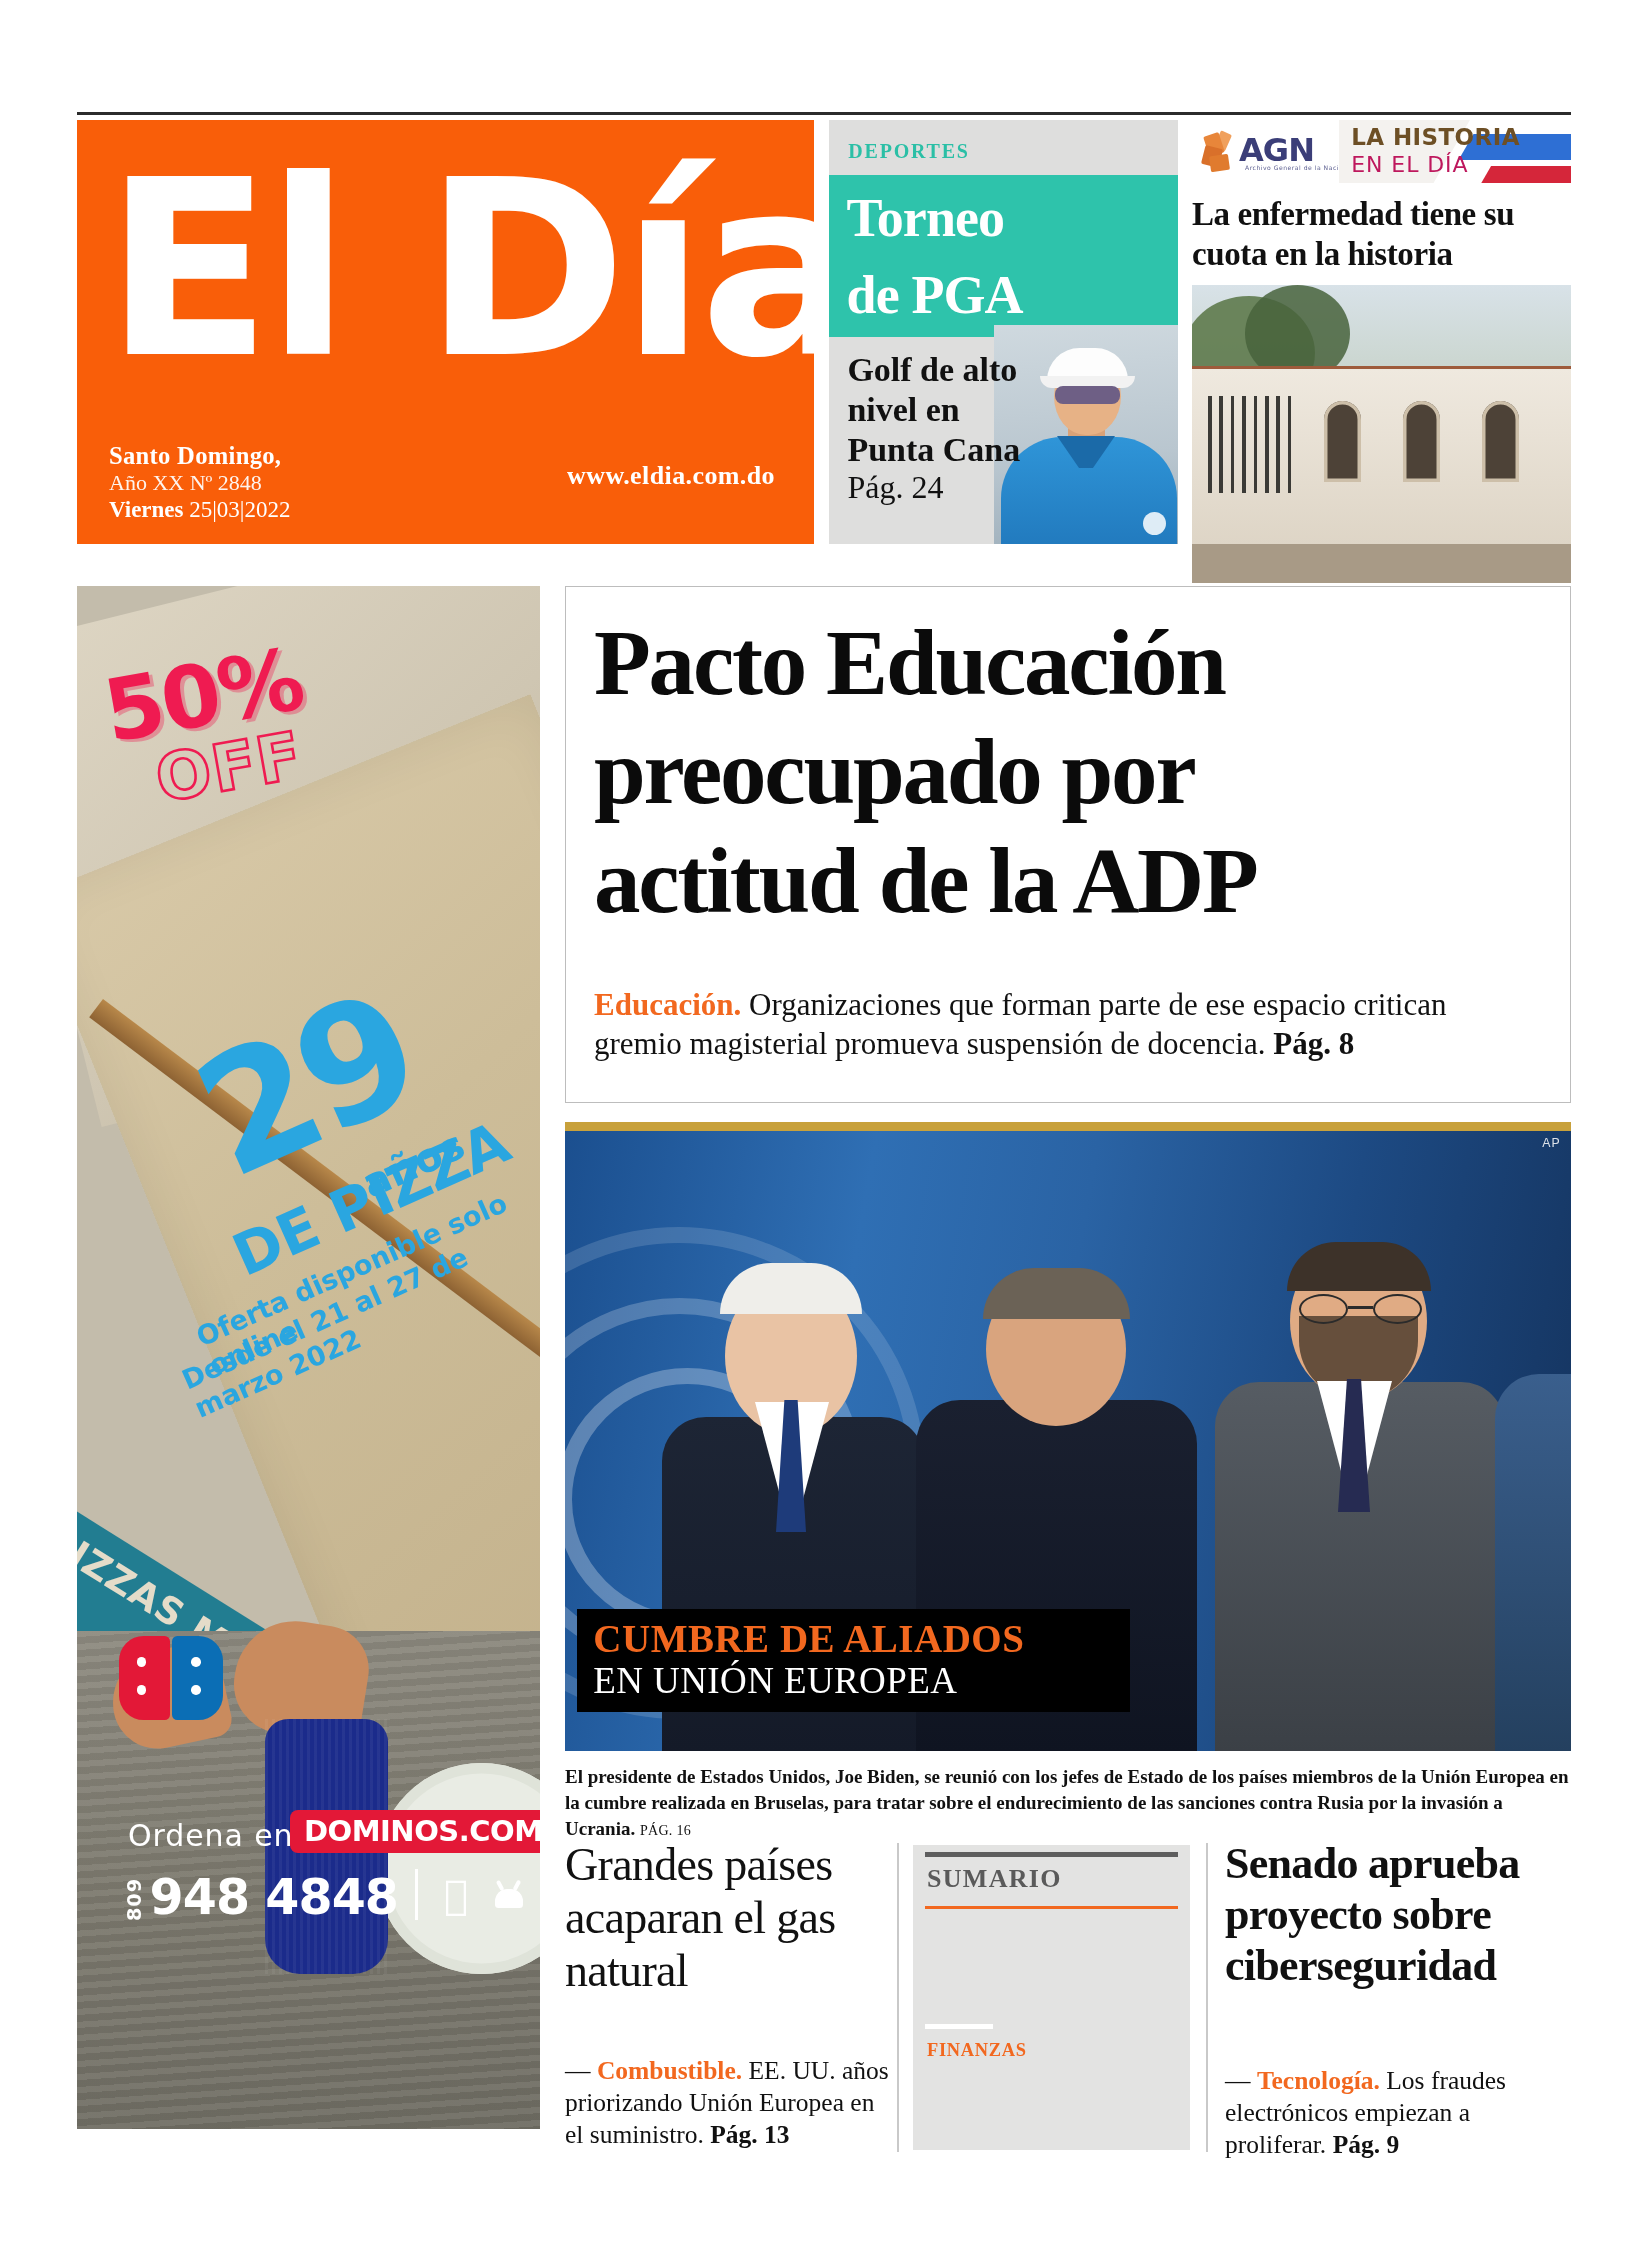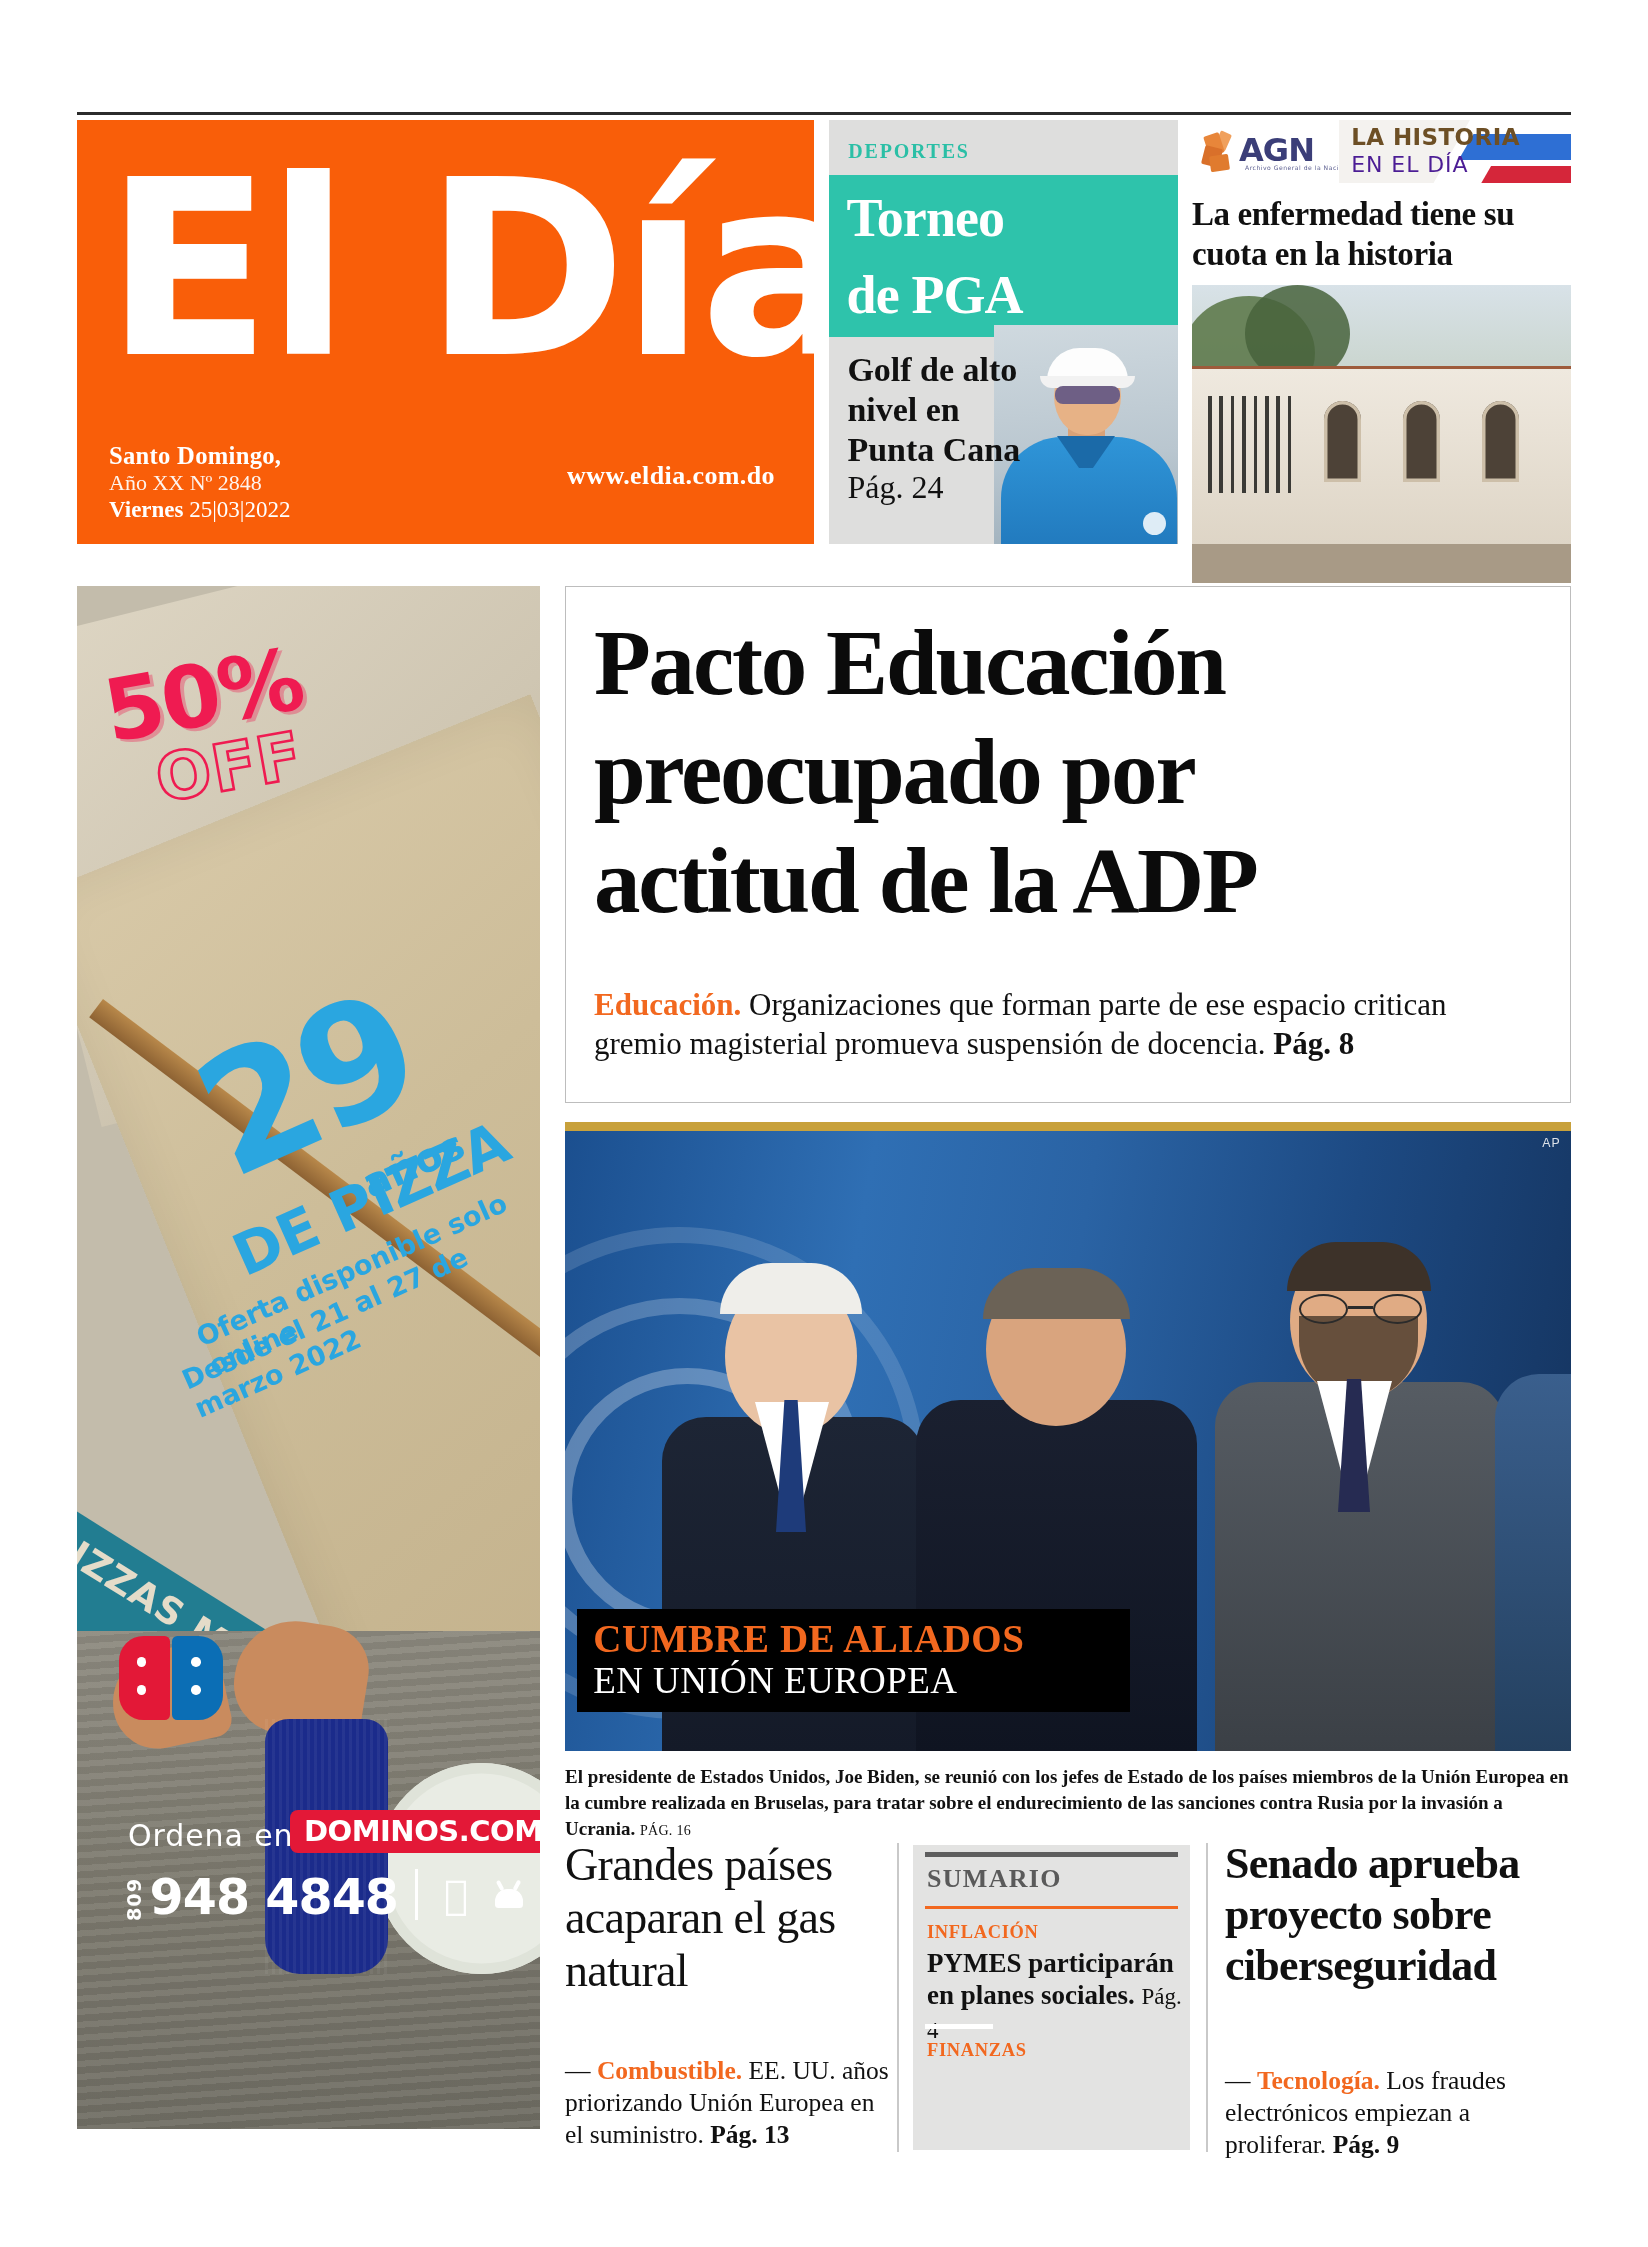--- a/index.html
+++ b/index.html
@@ -96,21 +96,21 @@
     position:absolute; left:53px; top:44px;
     font-family:"DejaVu Sans", sans-serif; font-size:6.1px; color:#5c5f90; letter-spacing:0.5px;
   }
   .hist-brand { position:absolute; left:147px; top:0; width:233px; height:63px; background:#f4f2ef; overflow:hidden; }
   .hist-l1 {
     position:absolute; left:12.3px; top:4.4px;
     font-family:"DejaVu Sans", sans-serif; font-weight:bold; font-size:23px; color:#6d4f25; letter-spacing:0.4px;
   }
   .hist-l2 {
     position:absolute; left:12.3px; top:32px;
-    font-family:"DejaVu Sans", sans-serif; font-size:22px; color:#4c1d95; letter-spacing:0.9px;
+    font-family:"DejaVu Sans", sans-serif; font-size:22px; color:#be185d; letter-spacing:0.9px;
   }
   .flag-a { position:absolute; right:-17.6px; top:-5.3px; width:140px; height:79px; background:#ffffff; transform:skewX(-30deg); }
   .flag-b { position:absolute; right:-26px; top:14px; width:132px; height:26px; background:#2e6fd4; transform:skewX(-30deg); }
   .flag-c { position:absolute; right:-35px; top:46px; width:123px; height:24.6px; background:#d5263a; transform:skewX(-30deg); }
   .hist-head {
     position:absolute; left:0; top:74px; width:379px;
     font-family:"Liberation Serif", serif; font-weight:bold; font-size:33px; line-height:40px; color:#111;
     letter-spacing:-0.4px;
   }
   .hist-photo {
@@ -527,24 +527,20 @@
     <h2>Grandes países acaparan el gas natural</h2>
     <div class="desc">— <span class="tag">Combustible.</span> <span>EE. UU. años priorizando Unión Europea en el suministro.</span> <span class="pg">Pág. 13</span></div>
   </div>
 
   <div class="vdiv" style="left:897px;top:1843px;height:309px"></div>
 
   <div class="sumario">
     <div class="sum-top"></div>
     <div class="sum-title">SUMARIO</div>
     <div class="sum-rule"></div>
-    <div class="sum-item" style="top:77px">
-      <div class="sum-k">INFLACIÓN</div>
-      <div class="sum-t"><span>PYMES participarán en planes sociales.</span> <span class="pg">Pág. 4</span></div>
-    </div>
     <div class="sum-sep"></div>
     <div class="sum-item" style="top:195px">
       <div class="sum-k">FINANZAS</div>
     </div>
   </div>
 
   <div class="vdiv" style="left:1206px;top:1843px;height:309px"></div>
 
   <div class="col-c">
     <h2>Senado aprueba proyecto sobre ciberseguridad</h2>

